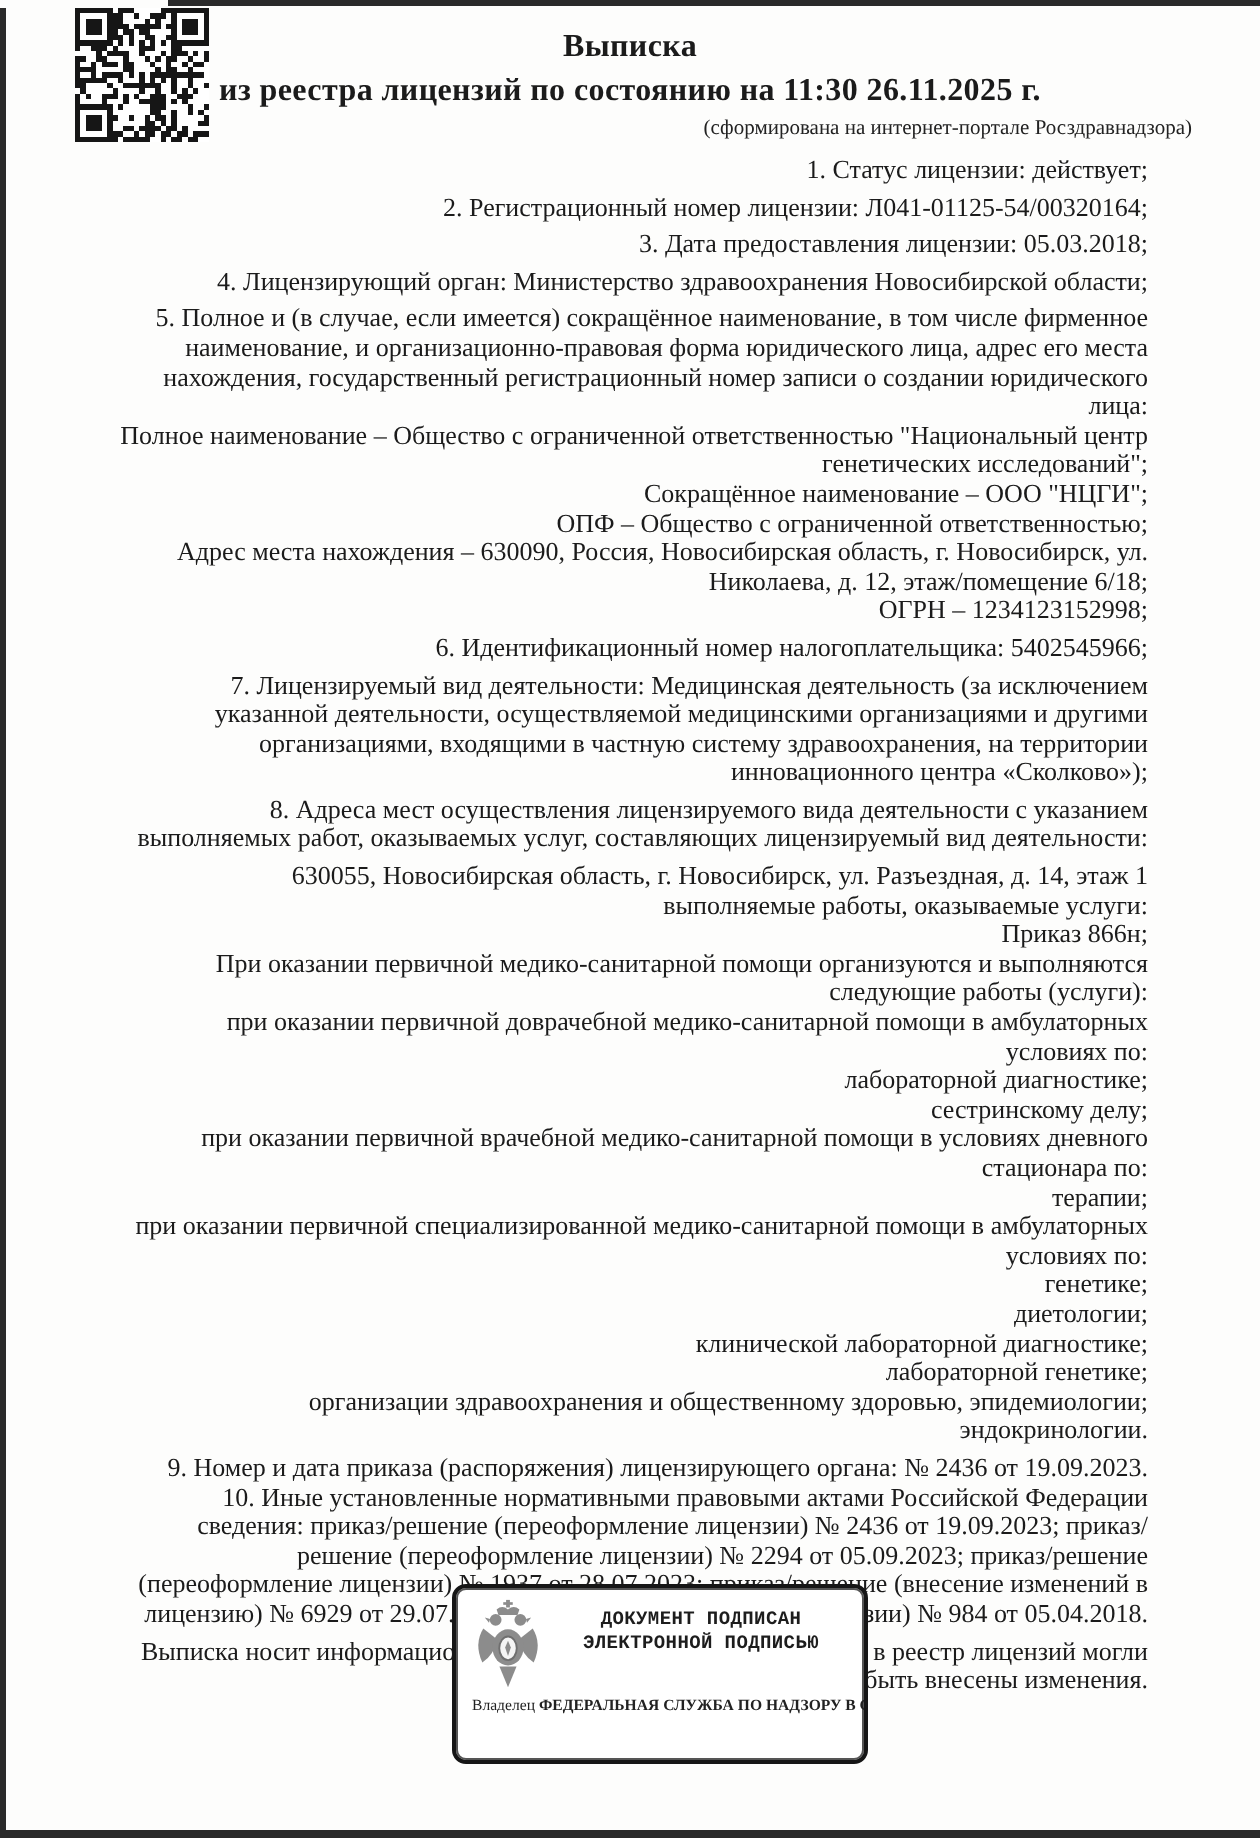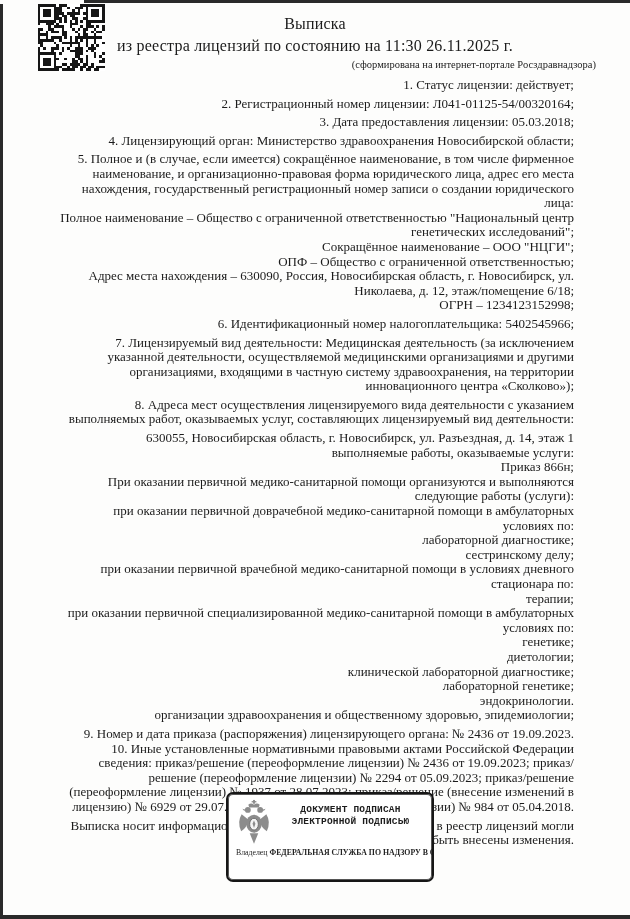--- a/index.html
+++ b/index.html
@@ -13,21 +13,21 @@
   }
   
   .edge-top{position:absolute;top:0;left:84px;right:0;height:3px;background:#2a2a2a;}
   .edge-left{position:absolute;top:4px;left:0;width:3px;bottom:0;background:#2a2a2a;}
   .edge-bottom{position:absolute;bottom:0;left:0;right:0;height:4px;background:#2a2a2a;}
 
   .qr{position:absolute;left:37px;top:4px;width:68px;height:67px;}
   .qr svg{display:block;width:100%;height:100%;}
 
   .header{padding-top:13px;text-align:center;}
-  .title{font-weight:normal;font-size:16px;line-height:22px;letter-spacing:.2px;}
+  .title{font-weight:bold;font-size:16px;line-height:22px;letter-spacing:.2px;}
   .subtitle{text-align:right;padding-right:34px;font-size:10.5px;line-height:13px;margin-top:1px;color:#222;}
 
   .doc-body{padding:3px 56px 0 58px;font-size:13px;line-height:14.6px;text-align:right;}
   .doc-body p{margin:0;}
   .doc-body p.gap{margin-top:4px;}
   .doc-body p.t1{text-indent:8px;}
   .doc-body p.t2{text-indent:16px;}
 
   .stamp{
     position:absolute;left:226px;top:792px;width:204px;height:86px;
@@ -314,22 +314,22 @@
       <p class="t1">при оказании первичной доврачебной медико-санитарной помощи в амбулаторных условиях по:</p>
       <p class="t2">лабораторной диагностике;</p>
       <p class="t2">сестринскому делу;</p>
       <p class="t1">при оказании первичной врачебной медико-санитарной помощи в условиях дневного стационара по:</p>
       <p class="t2">терапии;</p>
       <p class="t1">при оказании первичной специализированной медико-санитарной помощи в амбулаторных условиях по:</p>
       <p class="t2">генетике;</p>
       <p class="t2">диетологии;</p>
       <p class="t2">клинической лабораторной диагностике;</p>
       <p class="t2">лабораторной генетике;</p>
+      <p class="t2">организации здравоохранения и общественному здоровью, эпидемиологии;</p>
       <p class="t2">эндокринологии.</p>
-      <p class="t2">организации здравоохранения и общественному здоровью, эпидемиологии;</p>
       <p class="gap">9. Номер и дата приказа (распоряжения) лицензирующего органа: № 2436 от 19.09.2023.</p>
       <p>10. Иные установленные нормативными правовыми актами Российской Федерации сведения: приказ/решение (переоформление лицензии) № 2436 от 19.09.2023; приказ/решение (переоформление лицензии) № 2294 от 05.09.2023; приказ/решение (переоформление лицензии) № 1937 от 28.07.2023; приказ/решение (внесение изменений в лицензию) № 6929 от 29.07.2022; приказ/решение (выдача лицензии) № 984 от 05.04.2018.</p>
       <p class="gap">Выписка носит информационный характер, после ее составления в реестр лицензий могли быть внесены изменения.</p>
     </div>
 
   <div class="stamp">
     <div class="stamp-top">
       <div class="emblem">
         <svg viewBox="0 0 40 50" aria-hidden="true">
           <g fill="#8c8c8c">

